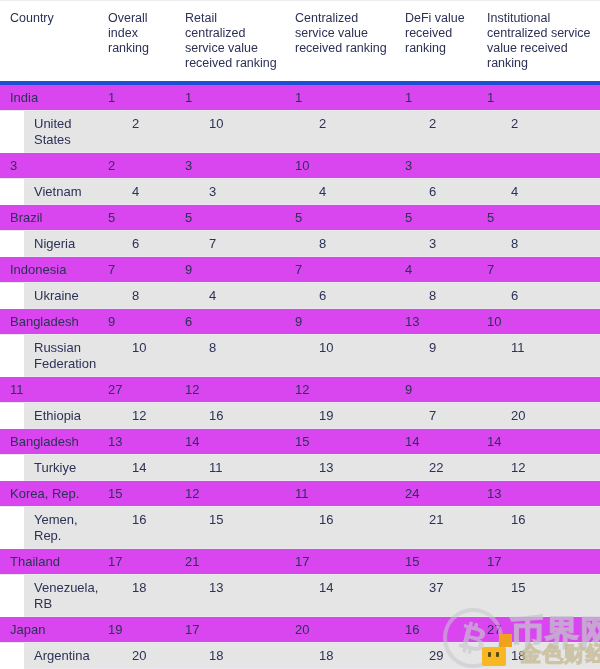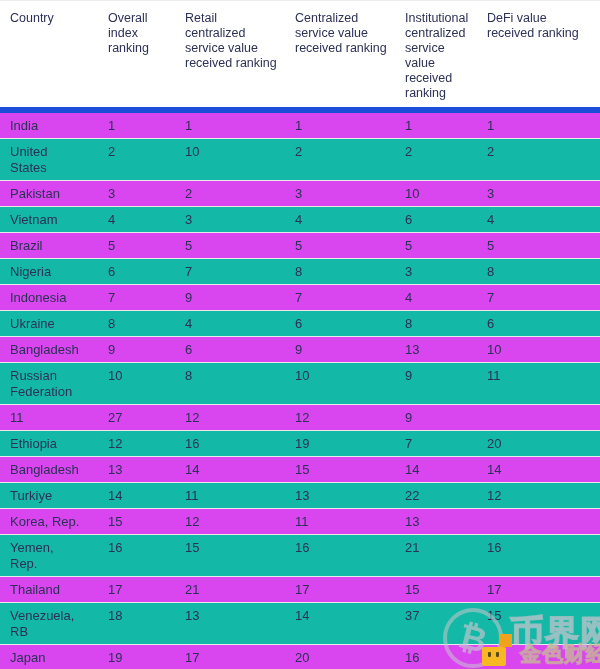--- a/index.html
+++ b/index.html
@@ -13,40 +13,40 @@
     overflow: hidden;
   }
   .table { width: 600px; }
 
   
   .thead {
     display: grid;
     grid-template-columns: 98px 77px 110px 110px 82px 123px;
     min-height: 85px;
     border-top: 1px solid #ededf0;
-    border-bottom: 6px solid #1d4ed8;
+    border-bottom: 4px solid #1d4ed8;
     background: #ffffff;
   }
   .th {
     font-size: 12.5px;
     line-height: 15px;
     font-weight: 500;
     padding: 10px 8px 6px 10px;
     color: #2c3156;
   }
   .th.country-col { padding-right: 16px; }
 
   
   .tr {
     display: grid;
     grid-template-columns: 98px 77px 110px 110px 82px 123px;
     border-bottom: 1px solid #e9e9ed;
     background: #d946ef;
   }
-  .tr.alt { background: #14b8a6; }
+  .tr.alt { background: #e5e5e5; margin-left: 24px; }
   .td {
     font-size: 13px;
     line-height: 16px;
     font-weight: 500;
     padding: 5px 8px 4px 10px;
     color: #2c3156;
   }
   .td.country { padding-right: 16px; }
 
   
@@ -119,42 +119,41 @@
 </style>
 </head>
 <body>
 
 <div class="table">
   <div class="thead">
       <div class="th country-col">Country</div>
       <div class="th">Overall index ranking</div>
       <div class="th">Retail centralized service value received ranking</div>
       <div class="th">Centralized service value received ranking</div>
+      <div class="th">DeFi value received ranking</div>
       <div class="th">Institutional centralized service value received ranking</div>
-      <div class="th">DeFi value received ranking</div>
     </div>
   <div class="tbody">
       <div class="tr">
         <div class="td country">India</div>
         <div class="td">1</div>
         <div class="td">1</div>
         <div class="td">1</div>
         <div class="td">1</div>
         <div class="td">1</div>
       </div>
       <div class="tr alt">
         <div class="td country">United States</div>
         <div class="td">2</div>
         <div class="td">10</div>
         <div class="td">2</div>
         <div class="td">2</div>
         <div class="td">2</div>
       </div>
       <div class="tr">
-        <div class="td country">Pakistan</div>
         <div class="td">3</div>
         <div class="td">2</div>
         <div class="td">3</div>
         <div class="td">10</div>
         <div class="td">3</div>
       </div>
       <div class="tr alt">
         <div class="td country">Vietnam</div>
         <div class="td">4</div>
         <div class="td">3</div>
@@ -239,20 +238,21 @@
         <div class="td">11</div>
         <div class="td">13</div>
         <div class="td">22</div>
         <div class="td">12</div>
       </div>
       <div class="tr">
         <div class="td country">Korea, Rep.</div>
         <div class="td">15</div>
         <div class="td">12</div>
         <div class="td">11</div>
+        <div class="td">24</div>
         <div class="td">13</div>
       </div>
       <div class="tr alt">
         <div class="td country">Yemen, Rep.</div>
         <div class="td">16</div>
         <div class="td">15</div>
         <div class="td">16</div>
         <div class="td">21</div>
         <div class="td">16</div>
       </div>

